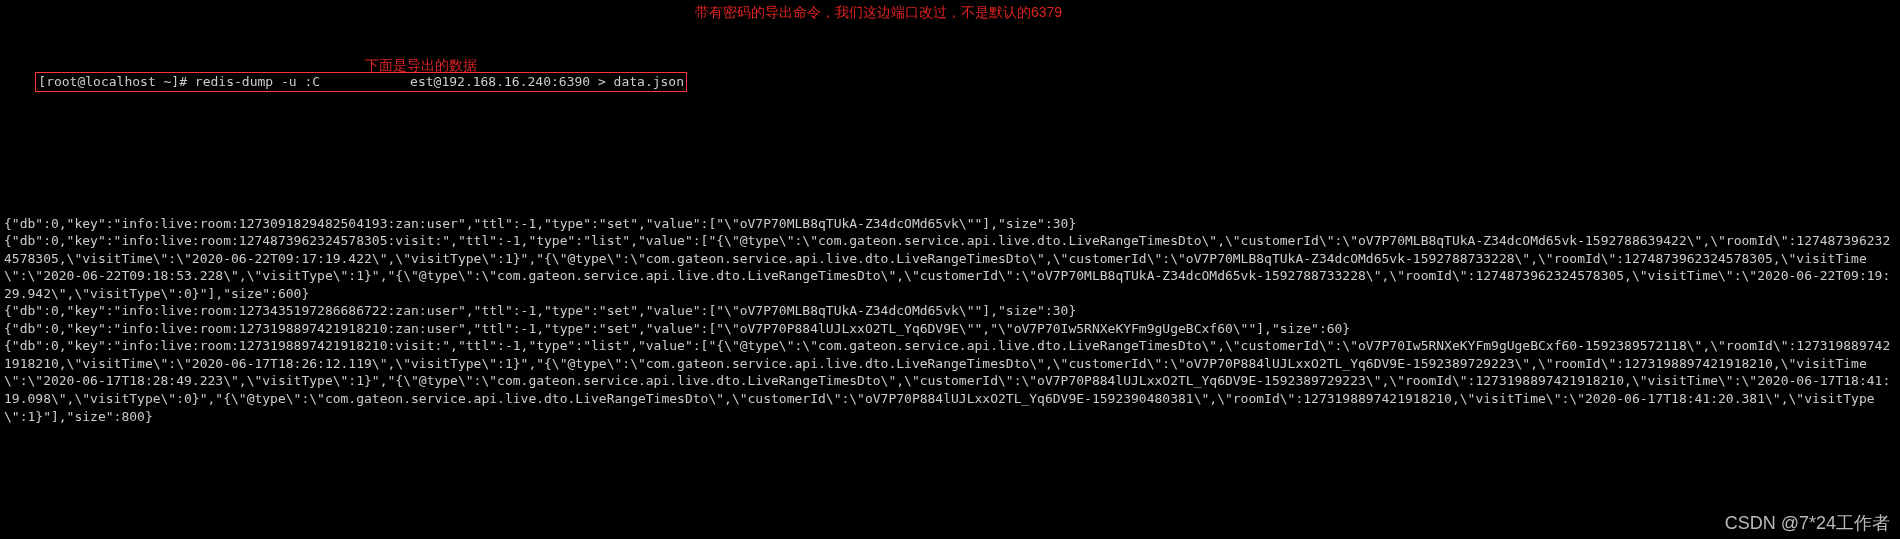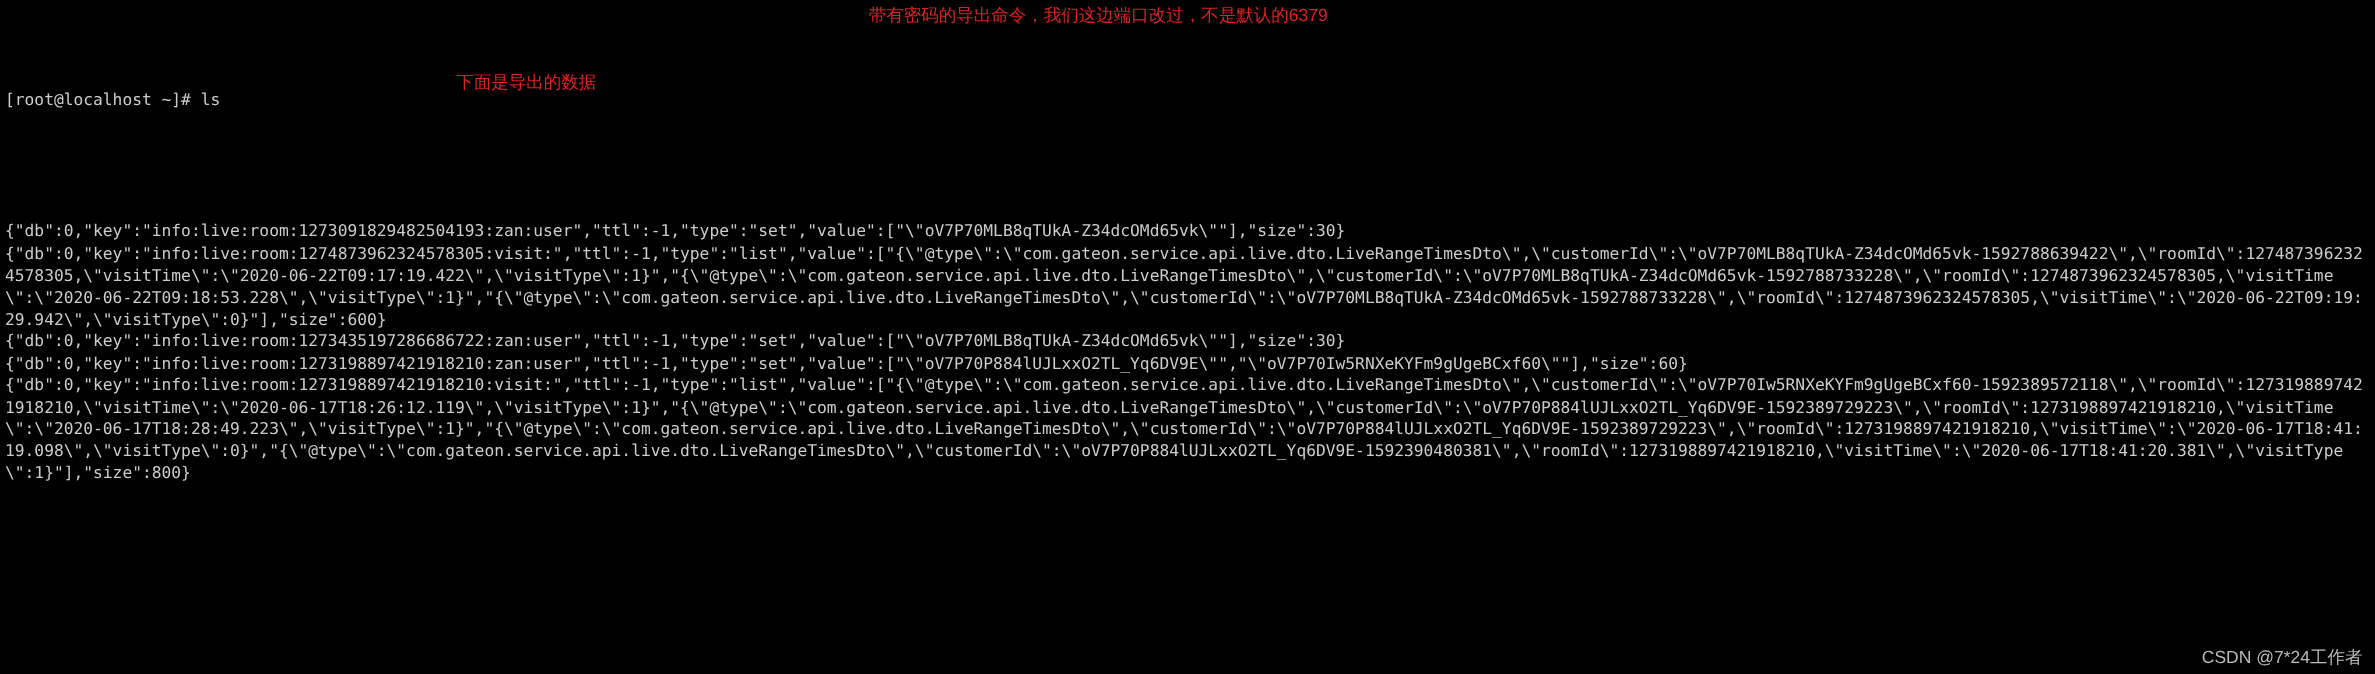--- a/index.html
+++ b/index.html
@@ -38,30 +38,32 @@
     width: 90px;
     height: 14px;
     vertical-align: middle;
   }
   .footer {
     position: absolute;
     bottom: 4px;
     right: 10px;
     color: #bbb;
     font-family: "Microsoft YaHei", sans-serif;
-    font-size: 14px;
+    font-size: 18px;
   }
 </style>
 </head>
 <body>
 
 <div class="terminal">
 
+  <div class="line">
+    <span class="highlight-box"><span>[root@localhost ~]# </span><span>redis-dump -u :C</span><span class="redacted"></span><span>est@192.168.16.240:6390 &gt; data.json</span></span>
+  </div>
 
-  <div class="line"><span>[root@localhost ~]# </span><span>ls</span></div>
 
 
 
   <div id="output-lines"><div class="line">{"db":0,"key":"info:live:room:1273091829482504193:zan:user","ttl":-1,"type":"set","value":["\"oV7P70MLB8qTUkA-Z34dcOMd65vk\""],"size":30}</div><div class="line">{"db":0,"key":"info:live:room:1274873962324578305:visit:","ttl":-1,"type":"list","value":["{\"@type\":\"com.gateon.service.api.live.dto.LiveRangeTimesDto\",\"customerId\":\"oV7P70MLB8qTUkA-Z34dcOMd65vk-1592788639422\",\"roomId\":1274873962324578305,\"visitTime\":\"2020-06-22T09:17:19.422\",\"visitType\":1}","{\"@type\":\"com.gateon.service.api.live.dto.LiveRangeTimesDto\",\"customerId\":\"oV7P70MLB8qTUkA-Z34dcOMd65vk-1592788733228\",\"roomId\":1274873962324578305,\"visitTime\":\"2020-06-22T09:18:53.228\",\"visitType\":1}","{\"@type\":\"com.gateon.service.api.live.dto.LiveRangeTimesDto\",\"customerId\":\"oV7P70MLB8qTUkA-Z34dcOMd65vk-1592788733228\",\"roomId\":1274873962324578305,\"visitTime\":\"2020-06-22T09:19:29.942\",\"visitType\":0}"],"size":600}</div><div class="line">{"db":0,"key":"info:live:room:1273435197286686722:zan:user","ttl":-1,"type":"set","value":["\"oV7P70MLB8qTUkA-Z34dcOMd65vk\""],"size":30}</div><div class="line">{"db":0,"key":"info:live:room:1273198897421918210:zan:user","ttl":-1,"type":"set","value":["\"oV7P70P884lUJLxxO2TL_Yq6DV9E\"","\"oV7P70Iw5RNXeKYFm9gUgeBCxf60\""],"size":60}</div><div class="line">{"db":0,"key":"info:live:room:1273198897421918210:visit:","ttl":-1,"type":"list","value":["{\"@type\":\"com.gateon.service.api.live.dto.LiveRangeTimesDto\",\"customerId\":\"oV7P70Iw5RNXeKYFm9gUgeBCxf60-1592389572118\",\"roomId\":1273198897421918210,\"visitTime\":\"2020-06-17T18:26:12.119\",\"visitType\":1}","{\"@type\":\"com.gateon.service.api.live.dto.LiveRangeTimesDto\",\"customerId\":\"oV7P70P884lUJLxxO2TL_Yq6DV9E-1592389729223\",\"roomId\":1273198897421918210,\"visitTime\":\"2020-06-17T18:28:49.223\",\"visitType\":1}","{\"@type\":\"com.gateon.service.api.live.dto.LiveRangeTimesDto\",\"customerId\":\"oV7P70P884lUJLxxO2TL_Yq6DV9E-1592389729223\",\"roomId\":1273198897421918210,\"visitTime\":\"2020-06-17T18:41:19.098\",\"visitType\":0}","{\"@type\":\"com.gateon.service.api.live.dto.LiveRangeTimesDto\",\"customerId\":\"oV7P70P884lUJLxxO2TL_Yq6DV9E-1592390480381\",\"roomId\":1273198897421918210,\"visitTime\":\"2020-06-17T18:41:20.381\",\"visitType\":1}"],"size":800}</div></div>
 
   
 
 </div>
 
 <div class="red-annot" style="top:3px; left:695px;">带有密码的导出命令，我们这边端口改过，不是默认的6379</div>

